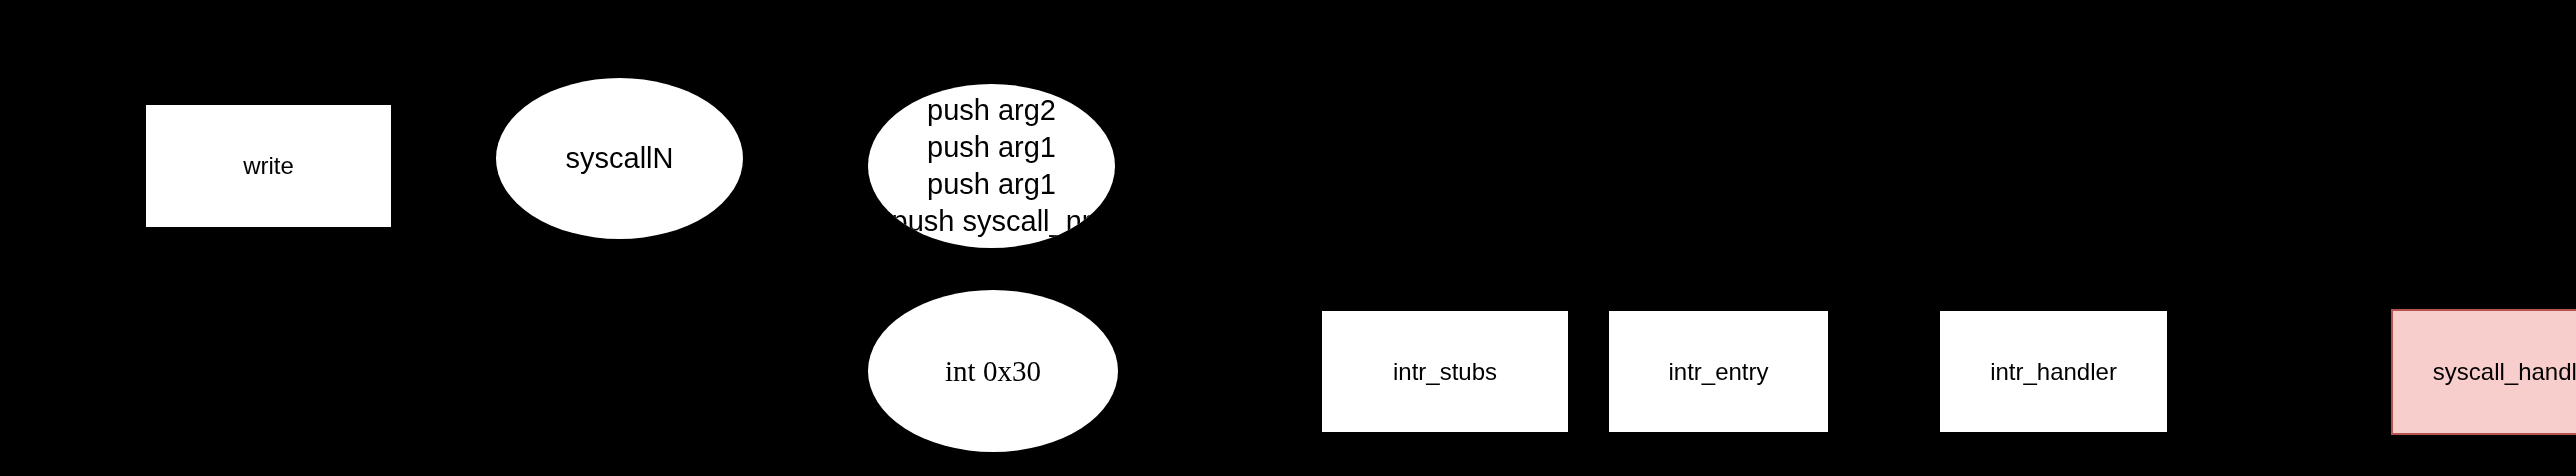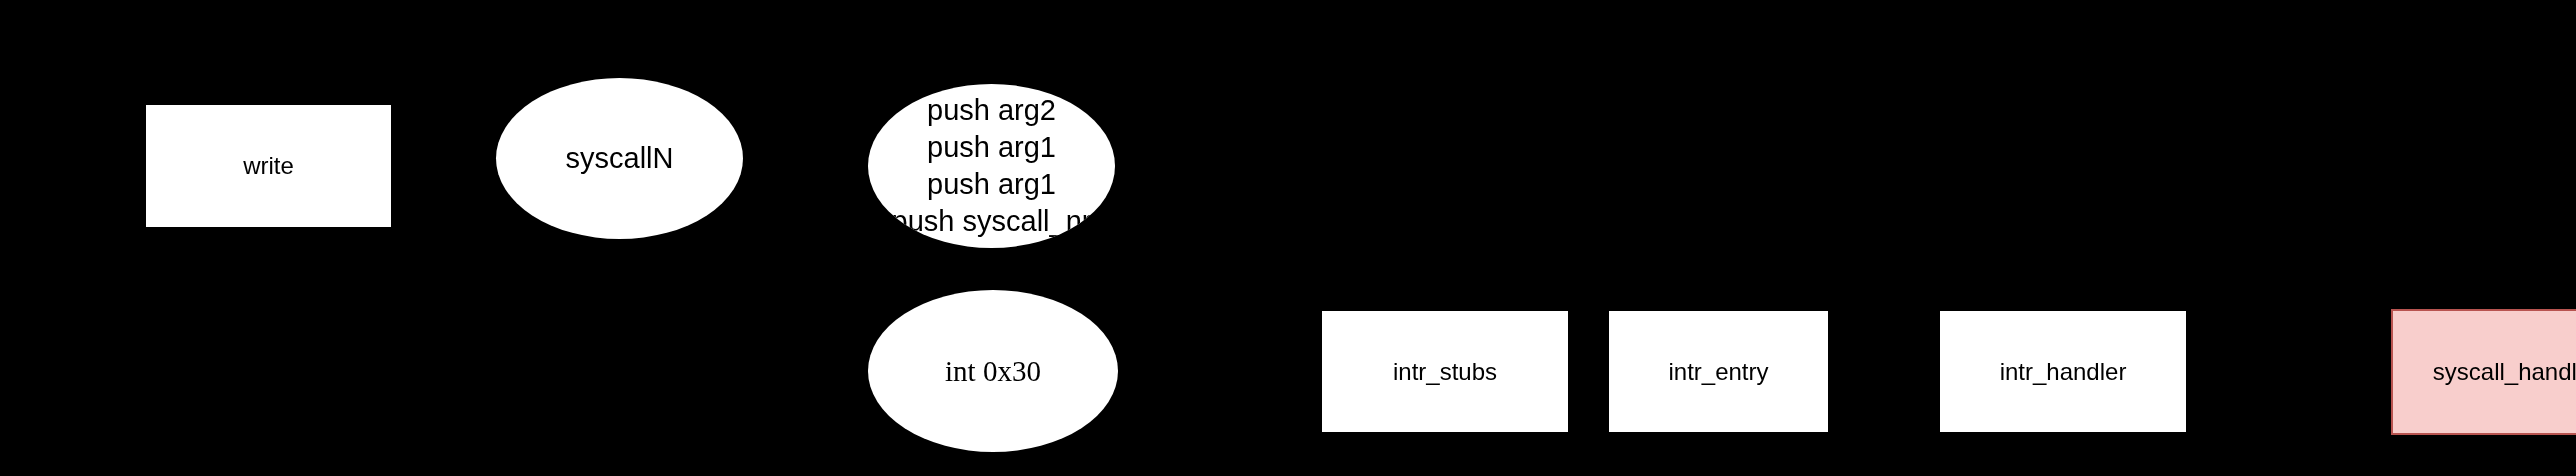--- a/index.html
+++ b/index.html
@@ -59,21 +59,21 @@
     white-space: nowrap;
     flex: 0 0 auto;
   }
   
   #node-write          { left: 146px;  top: 105px; width: 245px; height: 122px; }
   #node-syscallN       { left: 496px;  top: 78px; width: 247px; height: 161px; }
   #node-push-args      { left: 868px; top: 84px; width: 247px; height: 164px; }
   #node-int-0x30       { left: 868px; top: 290px; width: 250px; height: 162px; font-family: Liberation Serif, serif; }
   #node-intr-stubs     { left: 1279px; top: 311px; width: 246px; height: 121px; margin-left: 43px; }
   #node-intr-entry     { left: 1609px; top: 311px; width: 219px; height: 121px; }
-  #node-intr-handler   { left: 1940px; top: 311px; width: 246px; height: 121px; align-items: center; }
+  #node-intr-handler   { left: 1940px; top: 311px; width: 227px; height: 121px; align-items: center; }
   #node-syscall-handler{ left: 2391px; top: 309px; width: 249px; height: 126px; }
 </style>
 </head>
 <body>
 
 <div class="node rect" id="node-write">
   <span class="label">write</span>
 </div>
 
 <div class="node ellipse" id="node-syscallN">

